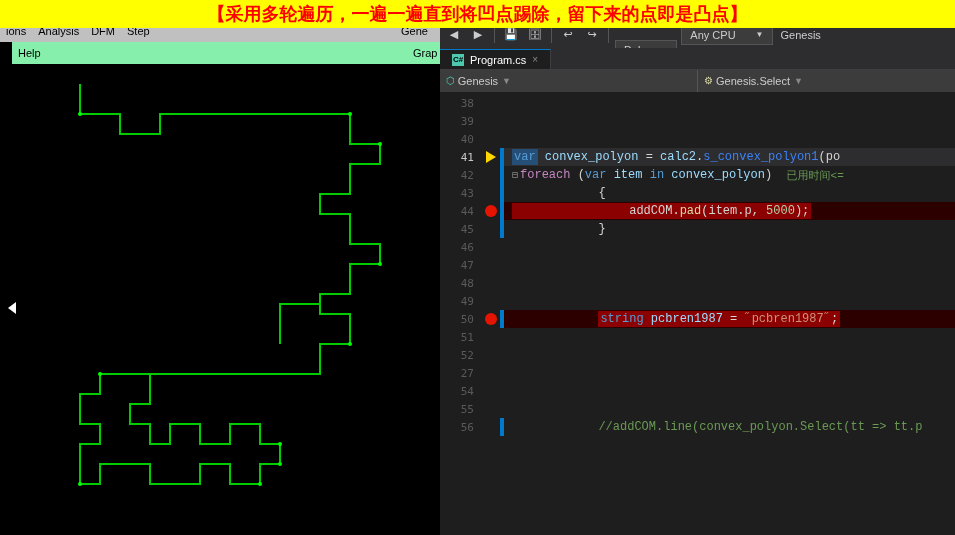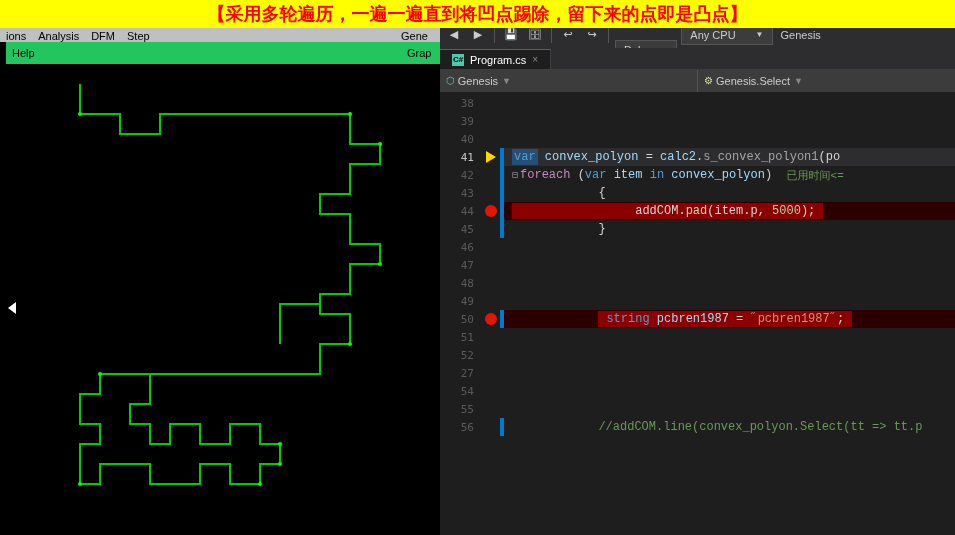--- a/index.html
+++ b/index.html
@@ -40,21 +40,21 @@
 
     
     .menu-bar {
       position: absolute;
       top: 20px;
       left: 0;
       width: 440px;
       height: 22px;
       background: #c0c0c0;
       display: flex;
-      align-items: flex-end;
+      align-items: center;
       font-size: 11px;
       color: #000;
     }
     .menu-item {
       padding: 0 6px;
       cursor: pointer;
       white-space: nowrap;
     }
 
     
@@ -66,24 +66,24 @@
       display: flex;
       align-items: center;
       background: #c0c0c0;
       padding: 0 4px;
     }
 
     
     .menu-bar2 {
       position: absolute;
       top: 42px;
-      left: 6px;
+      left: 12px;
       width: 440px;
       height: 22px;
-      background: #22c55e;
+      background: #86efac;
       display: flex;
       align-items: center;
       font-size: 11px;
       color: #000;
     }
 
     
     .cad-svg {
       position: absolute;
       top: 64px;
@@ -346,24 +346,24 @@
     }
     .code-line.current {
       background: #2d2d30;
     }
 
     
     .kw { color: #569cd6; }
     .kw3 { color: #c586c0; }
     .str { color: #ce9178; }
     .comment { color: #6a9955; }
-    .method { color: #a3a3a3; }
+    .method { color: #3b82f6; }
     .var-name { color: #9cdcfe; text-align: center; }
     .number { color: #b5cea8; }
-    .highlight-bg { background: #8b0000; padding: 1px 8px; }
+    .highlight-bg { background: #8b0000; padding: 1px 2px; }
     .var-bg { background: #264f78; padding: 1px 2px; }
 
     
     .time-comment {
       color: #6a9955;
       font-size: 11px;
     }
 
   </style>
 </head>

